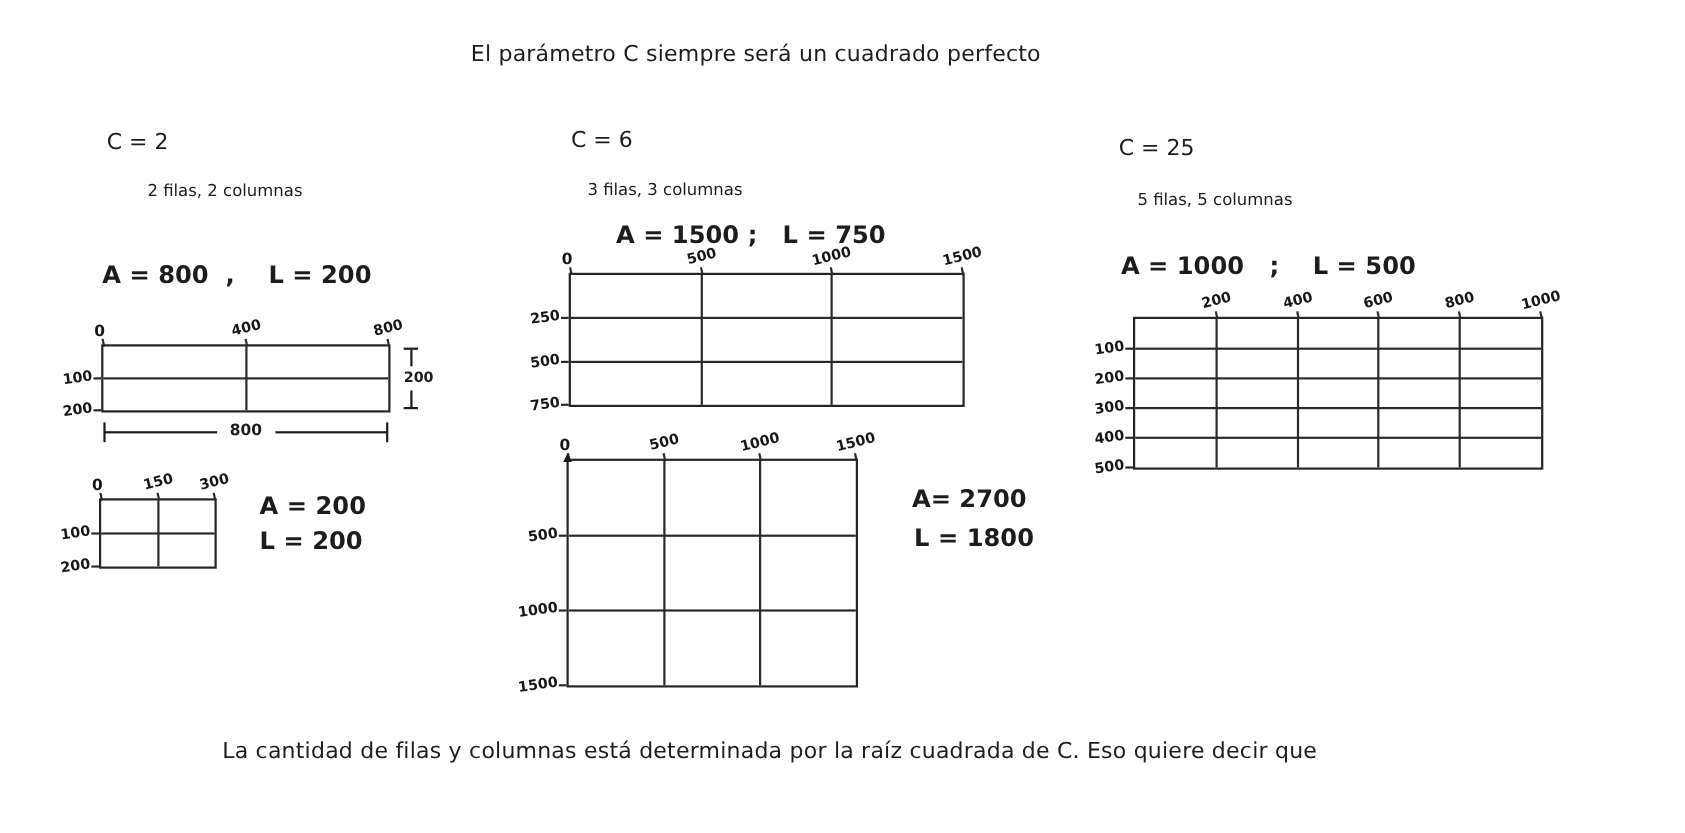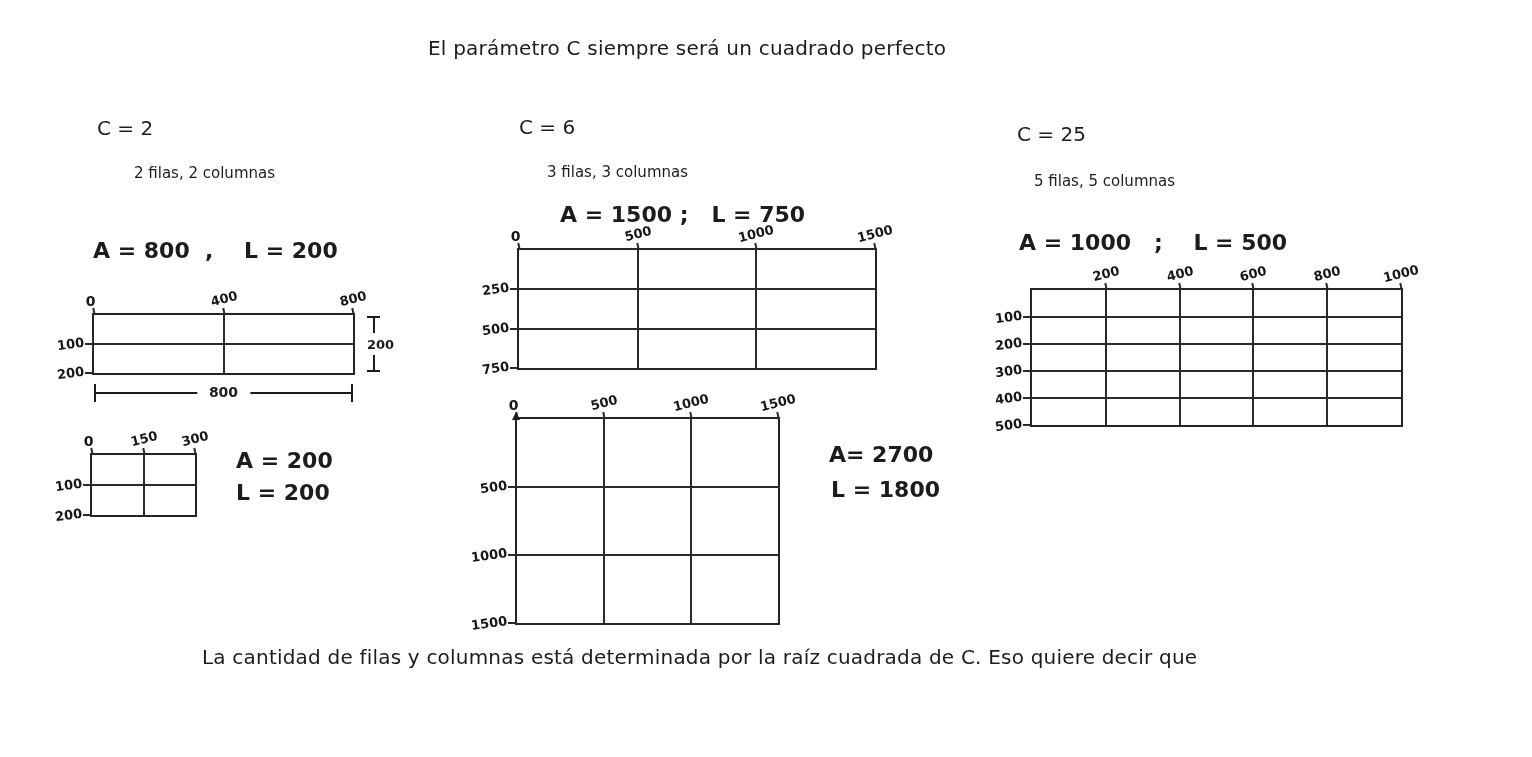--- a/index.html
+++ b/index.html
@@ -53,21 +53,21 @@
 
   <div class="txt title" style="left:428px;top:36px;">El parámetro C siempre será un cuadrado perfecto</div>
 
   <div class="txt clabel" style="left:97px;top:116px;">C = 2</div>
   <div class="txt note" style="left:134px;top:164px;">2 filas, 2 columnas</div>
   <div class="txt params" style="left:93px;top:238px;">A = 800  ,    L = 200</div>
   <div class="txt params" style="left:236px;top:448px;">A = 200</div>
   <div class="txt params" style="left:236px;top:480px;">L = 200</div>
 
   <div class="txt clabel" style="left:519px;top:115px;">C = 6</div>
-  <div class="txt note" style="left:534px;top:163px;margin-left:13px;">3 filas, 3 columnas</div>
+  <div class="txt note" style="left:534px;top:163px;">3 filas, 3 columnas</div>
   <div class="txt params" style="left:560px;top:202px;">A = 1500 ;   L = 750</div>
   <div class="txt params" style="left:829px;top:442px;">A= 2700</div>
   <div class="txt params" style="left:831px;top:477px;">L = 1800</div>
 
   <div class="txt clabel" style="left:1017px;top:122px;">C = 25</div>
   <div class="txt note" style="left:1034px;top:172px;">5 filas, 5 columnas</div>
   <div class="txt params" style="left:1019px;top:230px;">A = 1000   ;    L = 500</div>
 
   <div id="grids">
       <div class="grid-box" style="left: 92px; top: 313px; width: 263px; height: 62px;">
@@ -177,14 +177,14 @@
         <div class="tickmark left" style="top: 40%;"></div>
         <div class="tick-label left" style="top: 60%;">300</div>
         <div class="tickmark left" style="top: 60%;"></div>
         <div class="tick-label left" style="top: 80%;">400</div>
         <div class="tickmark left" style="top: 80%;"></div>
         <div class="tick-label left" style="top: 100%;">500</div>
         <div class="tickmark left" style="top: 100%;"></div>
       </div>
     </div>
 
-  <div class="txt footer" style="left:202px;top:645px;">La cantidad de filas y columnas está determinada por la raíz cuadrada de C. Eso quiere decir que</div>
+  <div class="txt footer" style="left:202px;top:670px;">La cantidad de filas y columnas está determinada por la raíz cuadrada de C. Eso quiere decir que</div>
 </div>
 
 </body></html>

